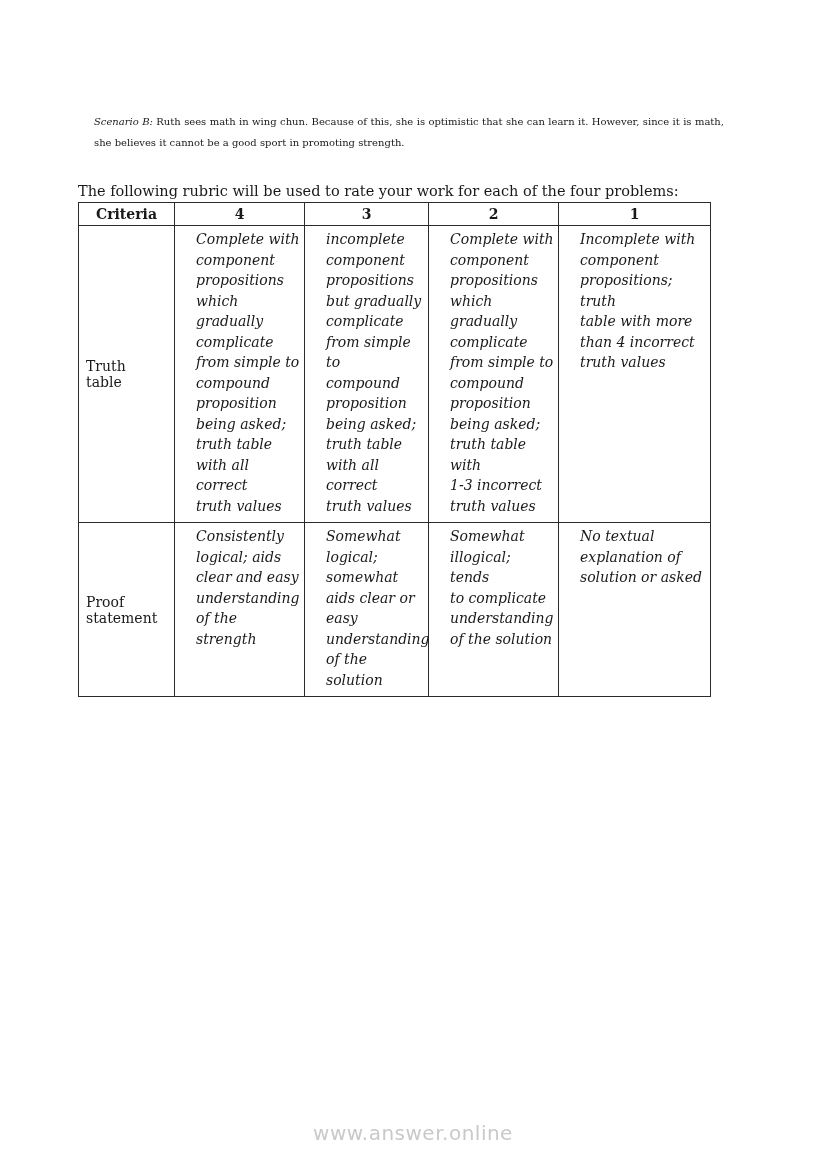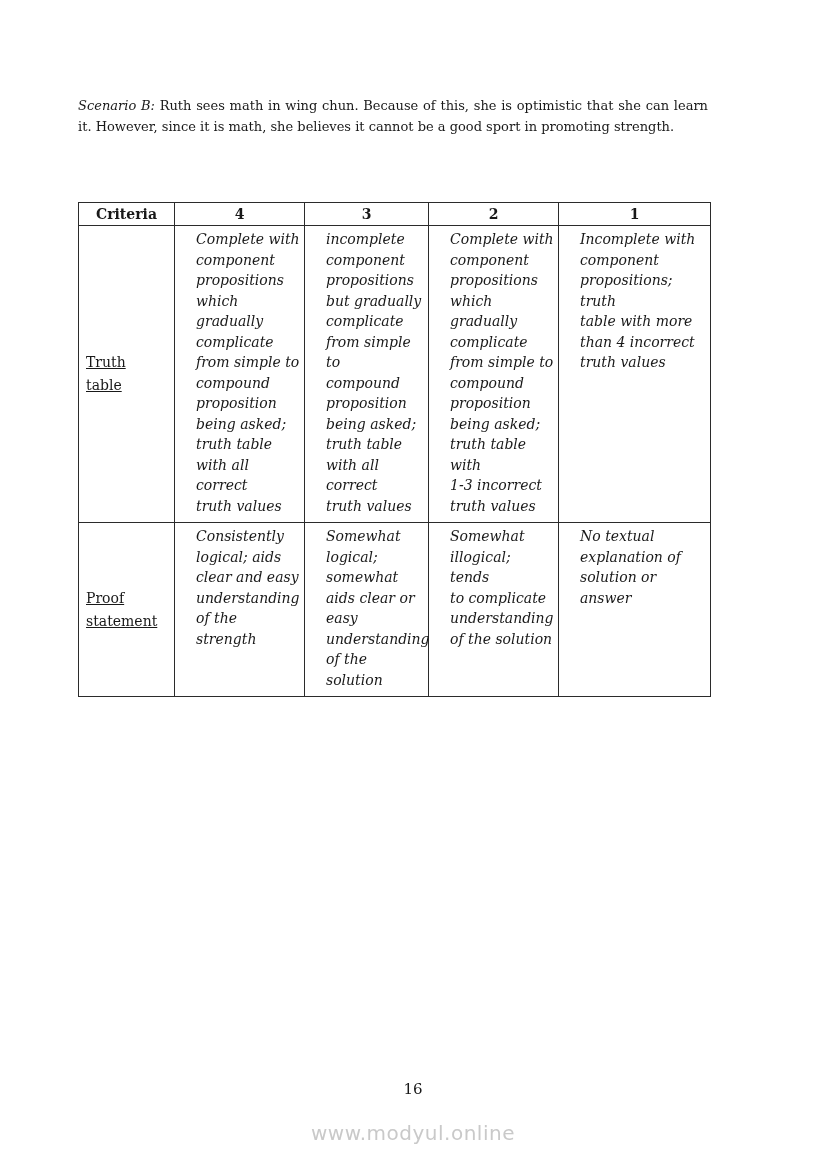--- a/index.html
+++ b/index.html
@@ -14,22 +14,22 @@
     background: #ffffff;
     font-family: "DejaVu Serif", "Liberation Serif", serif;
     color: #191919;
     overflow: hidden;
   }
   .scenario {
     position: absolute;
     top: 95px;
     left: 78px;
     width: 630px;
-    margin: 0;
-    font-size: 13px;
+    margin: 16px;
+    font-size: 10px;
     line-height: 21px;
     text-align: justify;
   }
   .scenario .lead {
     font-style: italic;
   }
   .rubric-intro {
     position: absolute;
     top: 181px;
     left: 78px;
@@ -62,23 +62,22 @@
   table.rubric td.cell {
     vertical-align: top;
     font-style: italic;
     padding: 3px 4px 6px 21px;
     line-height: 20.5px;
     white-space: pre-line;
   }
   table.rubric td.criteria {
     vertical-align: middle;
     padding: 2px 4px 2px 7px;
-    line-height: 23px;
+    line-height: 16px;
     white-space: pre-line;
-    text-decoration: underline;
   }
   .page-number {
     position: absolute;
     top: 1080px;
     left: 0;
     width: 100%;
     text-align: center;
     font-size: 15px;
   }
   .watermark {
@@ -93,20 +92,21 @@
     letter-spacing: 0.5px;
   }
 </style>
 </head>
 <body>
 
 <div class="page">
 
   <p class="scenario"><span class="lead">Scenario B:</span><span> Ruth sees math in wing chun. Because of this, she is optimistic that she can learn it. However, since it is math, she believes it cannot be a good sport in promoting strength.</span></p>
 
+  <p class="rubric-intro">The following rubric will be used to rate your work for each of the four problems:</p>
 
   <table class="rubric">
     <colgroup>
       <col style="width:96px">
       <col style="width:130px">
       <col style="width:124px">
       <col style="width:130px">
       <col style="width:152px">
     </colgroup>
     <thead>
@@ -182,22 +182,21 @@
 easy
 understanding
 of the solution</td>
         <td class="cell">Somewhat
 illogical; tends
 to complicate
 understanding
 of the solution</td>
         <td class="cell">No textual
 explanation of
-solution or answer</td>
+solution or asked</td>
       </tr>
     </tbody>
   </table>
 
-  <div class="page-number">16</div>
-
-  <div class="watermark">www.modyul.online</div>
+
+  <div class="watermark">www.answer.online</div>
 
 </div>
 
 </body></html>

